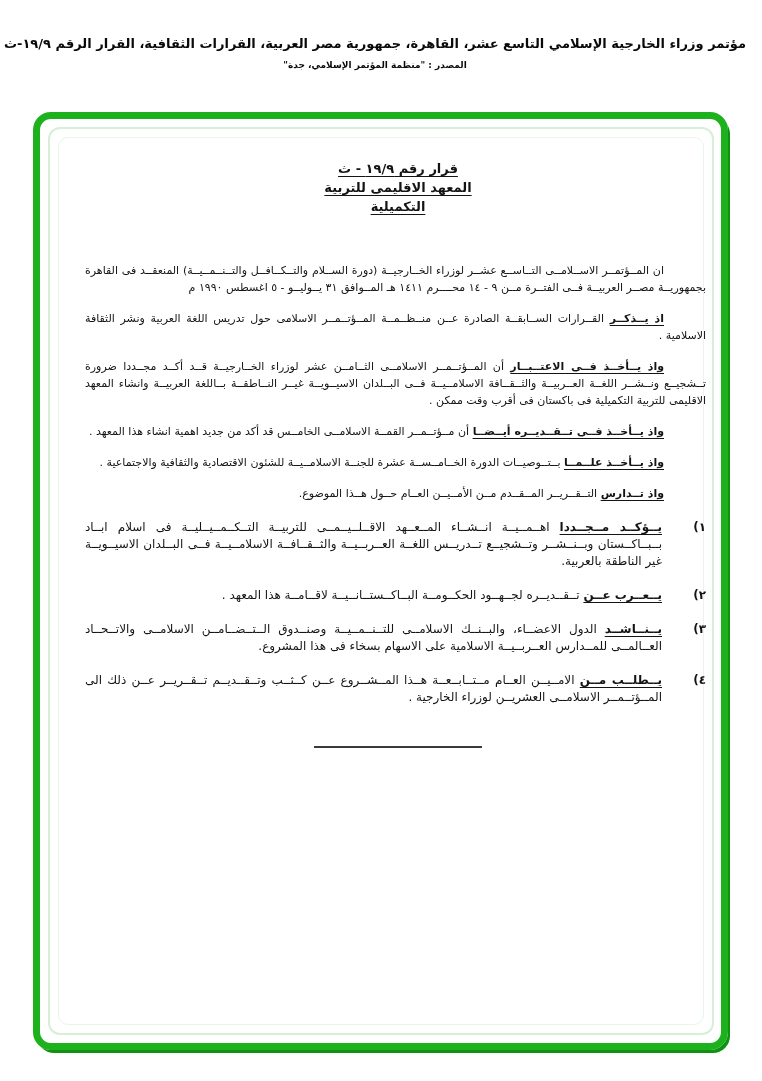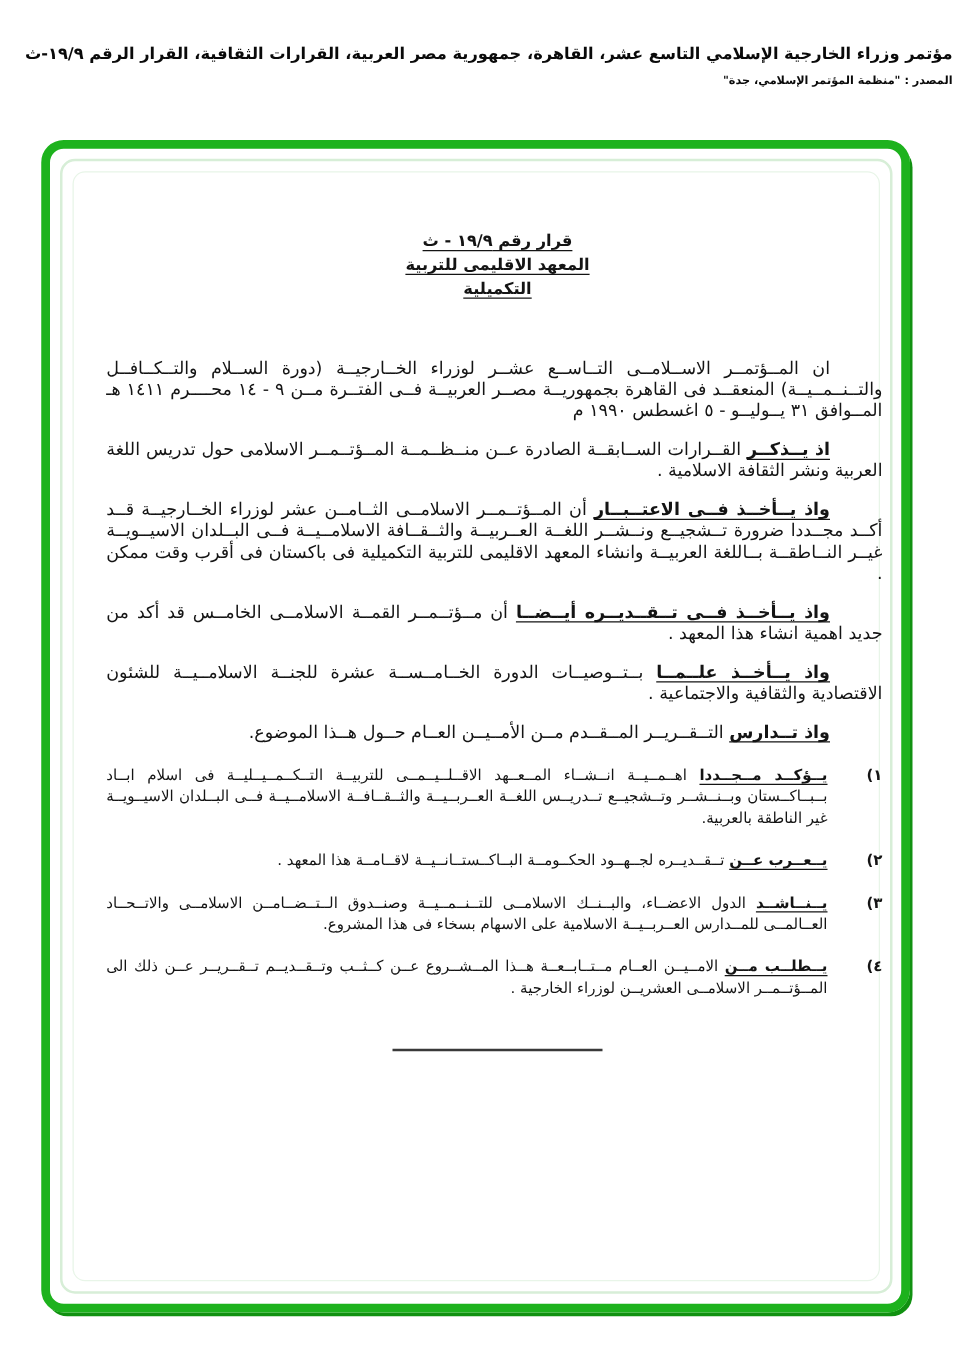--- a/index.html
+++ b/index.html
@@ -6,21 +6,22 @@
   html, body { width: 762px; height: 1081px; }
   body {
     position: relative;
     background: #ffffff;
     font-family: "DejaVu Sans", sans-serif;
     color: #121212;
     overflow: hidden;
   }
   .header {
     position: absolute;
-    top: 36px; left: 0; right: 0;
+    top: 36px; left: 0; right: 12px;
+    text-align: center;
     direction: rtl;
     color: #0a0a0a;
   }
   .header-l1 { font-size: 13px; font-weight: bold; }
   .header-l2 { font-size: 9px;  font-weight: bold; margin-top: 9px; }
 
   
   .frame {
     position: absolute;
     left: 33px; top: 112px;
@@ -39,42 +40,42 @@
   .frame-inner2 {
     position: absolute;
     left: 58px; top: 137px;
     width: 646px; height: 888px;
     border: 1px solid #e8f5e8;
     border-radius: 10px;
   }
 
   .content {
     position: absolute;
-    left: 85px; top: 174px;
+    left: 85px; top: 149px;
     width: 621px;
     direction: rtl;
     color: #141414;
   }
 
   .title-block {
     width: 200px;
     margin: 10px 208px 0 auto;
     text-align: center;
     font-weight: bold;
     font-size: 13px;
     line-height: 19px;
   }
   .title-line {
     text-decoration: underline;
     text-underline-offset: 3px;
   }
 
   .para {
     margin-top: 14px;
-    font-size: 14px;
+    font-size: 11px;
     line-height: 17px;
     text-align: justify;
     text-indent: 42px;
   }
   .para.first { margin-top: 46px; }
   .lead {
     font-weight: bold;
     text-decoration: underline;
     text-underline-offset: 3px;
   }

